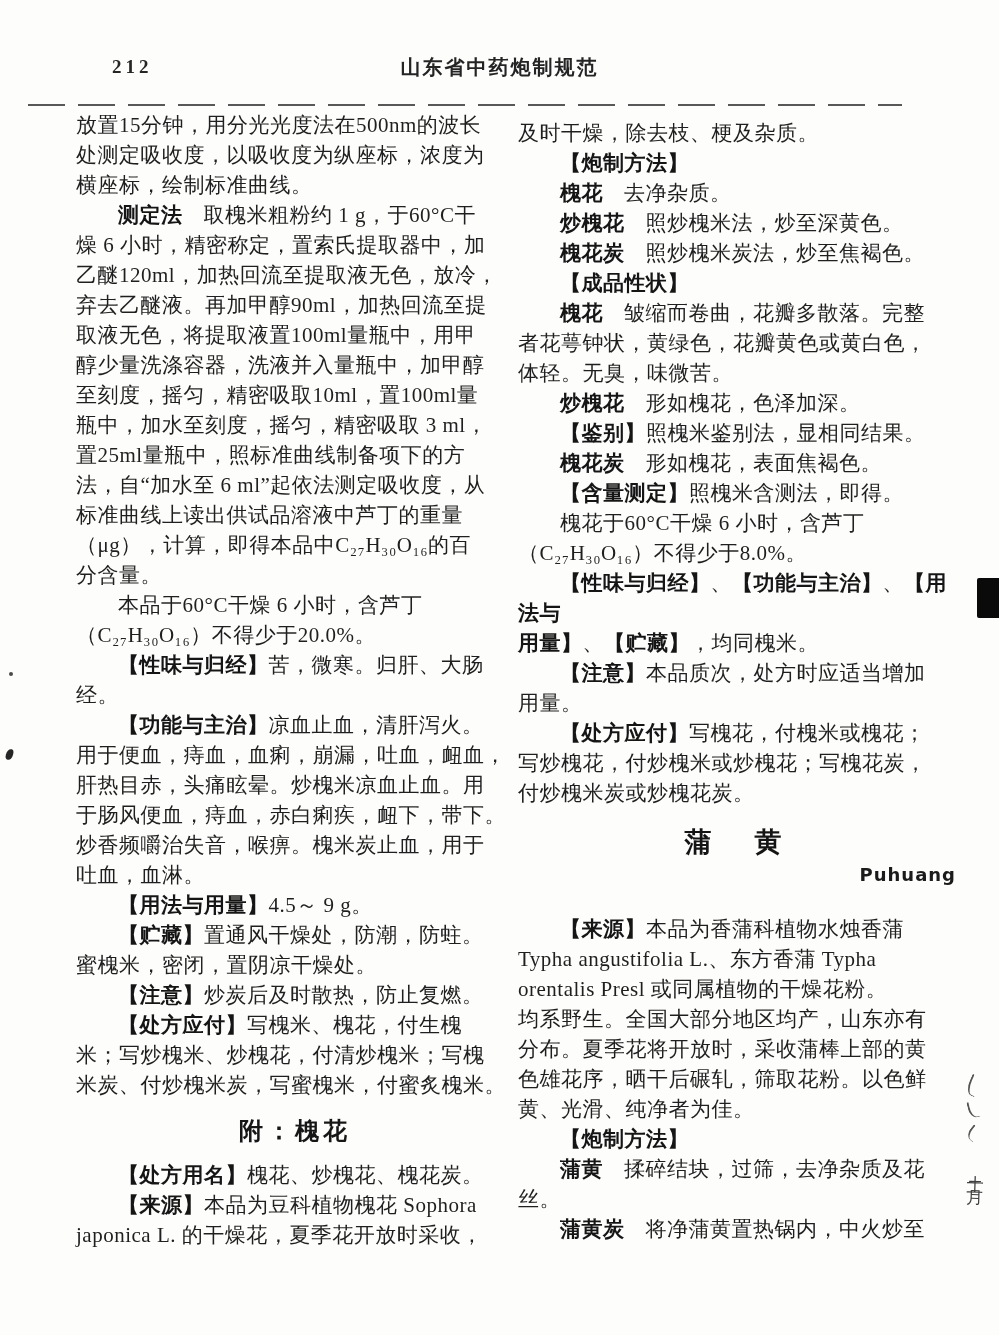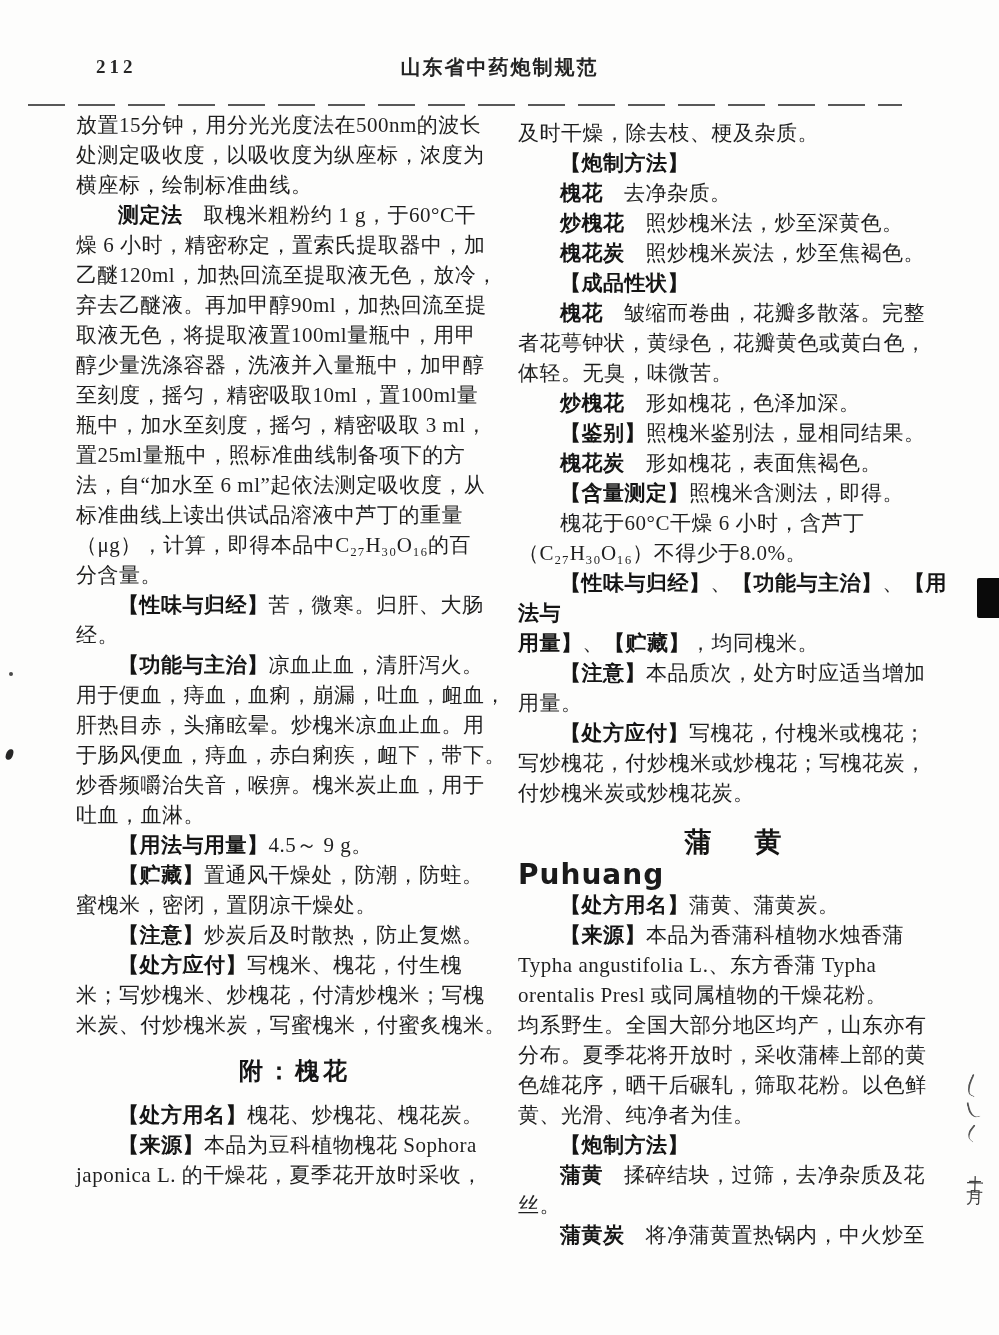--- a/index.html
+++ b/index.html
@@ -6,21 +6,21 @@
   .page{
     position:relative;
     width:999px;height:1335px;
     background:#fdfdfc;
     color:#1e1e1e;
     font-family:"Liberation Serif",serif;
     overflow:hidden;
     margin:0 auto;
   }
   .page-number{
-    position:absolute;left:96px;top:56px;
+    position:absolute;left:112px;top:56px;
     font-size:19px;letter-spacing:4px;font-weight:bold;color:#262626;
   }
   .header-title{
     position:absolute;left:0;right:0;top:54px;
     text-align:center;font-size:20px;letter-spacing:2px;font-weight:bold;color:#242424;
   }
   .header-rule{
     position:absolute;top:104px;left:28px;width:874px;height:2px;
     background:repeating-linear-gradient(90deg,#3b3b3b 0 37px,rgba(0,0,0,0) 37px 50px);
     opacity:.85;
@@ -40,24 +40,24 @@
     text-align:center;text-indent:0;
     font-size:24px;font-weight:bold;line-height:32px;
     letter-spacing:4px;margin:15px 0 13px;color:#161616;
   }
   .drug-title{
     text-align:center;text-indent:0;
     font-size:27px;font-weight:bold;line-height:36px;
     letter-spacing:8px;margin-top:16px;color:#141414;
   }
   .drug-pinyin{
-    text-align:left;text-indent:0;
+    text-align:right;text-indent:0;
     font-family:"DejaVu Sans",sans-serif;
-    font-size:28px;font-weight:bold;line-height:30px;
-    color:#1b1b1b;letter-spacing:1px;
+    font-size:18px;font-weight:bold;line-height:30px;
+    margin-bottom:24px;color:#1b1b1b;letter-spacing:1px;
   }
   .thumb-tab{
     position:absolute;right:0;top:578px;width:22px;height:40px;
     background:#0a0a0a;border-radius:2px 0 0 2px;
   }
   .speck-1{position:absolute;left:9px;top:672px;width:4px;height:4px;background:#4a4a4a;border-radius:50%;}
   .speck-2{position:absolute;left:6px;top:749px;width:7px;height:11px;background:#262626;border-radius:60% 40% 55% 45%;transform:rotate(14deg);}
   .speck-3{position:absolute;left:648px;top:786px;width:4px;height:3px;background:#6a6a6a;border-radius:50%;}
   .hand-scribble{position:absolute;left:962px;top:1072px;width:22px;height:78px;}
   .hand-scribble span{
@@ -93,20 +93,22 @@
 弃去乙醚液。再加甲醇90ml，加热回流至提
 取液无色，将提取液置100ml量瓶中，用甲
 醇少量洗涤容器，洗液并入量瓶中，加甲醇
 至刻度，摇匀，精密吸取10ml，置100ml量
 瓶中，加水至刻度，摇匀，精密吸取 3 ml，
 置25ml量瓶中，照标准曲线制备项下的方
 法，自“加水至 6 ml”起依法测定吸收度，从
 标准曲线上读出供试品溶液中芦丁的重量
 （μg），计算，即得本品中C₂₇H₃₀O₁₆的百
 分含量。</span></div>
+    <div class="para indent">本品于60°C干燥 6 小时，含芦丁
+（C₂₇H₃₀O₁₆）不得少于20.0%。</div>
     <div class="para indent"><b>【性味与归经】</b>苦，微寒。归肝、大肠
 经。</div>
     <div class="para indent"><b>【功能与主治】</b>凉血止血，清肝泻火。
 用于便血，痔血，血痢，崩漏，吐血，衄血，
 肝热目赤，头痛眩晕。炒槐米凉血止血。用
 于肠风便血，痔血，赤白痢疾，衄下，带下。
 炒香频嚼治失音，喉痹。槐米炭止血，用于
 吐血，血淋。</div>
     <div class="para indent"><b>【用法与用量】</b>4.5～ 9 g。</div>
     <div class="para indent"><b>【贮藏】</b>置通风干燥处，防潮，防蛀。
@@ -139,21 +141,20 @@
 （C₂₇H₃₀O₁₆）不得少于8.0%。</div>
     <div class="para indent"><b>【性味与归经】</b>、<b>【功能与主治】</b>、<b>【用法与
 用量】</b>、<b>【贮藏】</b>，均同槐米。</div>
     <div class="para indent"><b>【注意】</b>本品质次，处方时应适当增加
 用量。</div>
     <div class="para indent"><b>【处方应付】</b>写槐花，付槐米或槐花；
 写炒槐花，付炒槐米或炒槐花；写槐花炭，
 付炒槐米炭或炒槐花炭。</div>
     <div class="para drug-title">蒲　黄</div>
     <div class="para drug-pinyin">Puhuang</div>
-    <div class="para indent"><b>【处方用名】</b>蒲黄、蒲黄炭。</div>
     <div class="para indent"><b>【来源】</b>本品为香蒲科植物水烛香蒲
 Typha angustifolia L.、东方香蒲 Typha
 orentalis Presl 或同属植物的干燥花粉。
 均系野生。全国大部分地区均产，山东亦有
 分布。夏季花将开放时，采收蒲棒上部的黄
 色雄花序，晒干后碾轧，筛取花粉。以色鲜
 黄、光滑、纯净者为佳。</div>
     <div class="para indent"><b>【炮制方法】</b></div>
     <div class="para indent item"><b class="lead">蒲黄</b><span class="rest">揉碎结块，过筛，去净杂质及花
 丝。</span></div>

